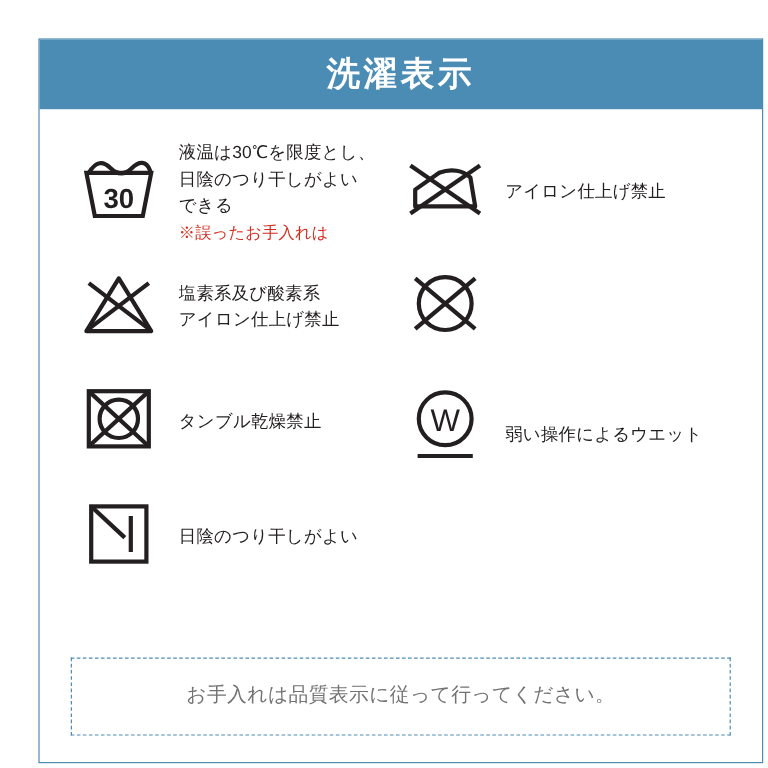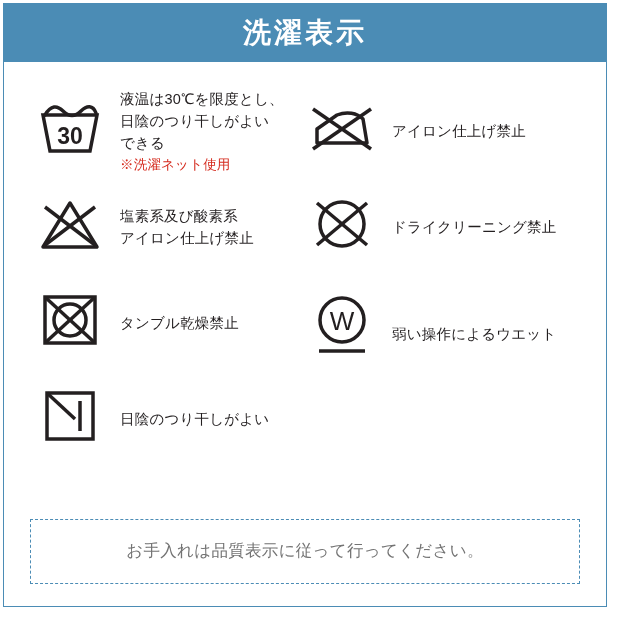--- a/index.html
+++ b/index.html
@@ -11,21 +11,21 @@
     height: 640px;
     background: #ffffff;
     font-family: "Liberation Sans", sans-serif;
     color: #231f20;
   }
   .page {
     position: relative;
     width: 560px;
     height: 640px;
     box-sizing: border-box;
-    padding: 3px;
+    padding: 32px;
     background: #ffffff;
   }
   .frame {
     position: relative;
     width: 604px;
     height: 604px;
     box-sizing: border-box;
     border: 1px solid #4b8cb5;
     background: #ffffff;
     display: flex;
@@ -120,21 +120,21 @@
             <svg width="70" height="58" viewBox="0 0 70 58">
               <path d="M8 16 L62 16 L55 52 L15 52 Z" fill="none" stroke="#231f20" stroke-width="3.5"></path>
               <path d="M10 16 C16 6, 22 6, 28 12 C34 18, 40 18, 46 12 C52 6, 58 6, 61 14" fill="none" stroke="#231f20" stroke-width="3.5" stroke-linecap="round"></path>
               <text x="35" y="45" font-family="'Liberation Sans', sans-serif" font-size="23" font-weight="bold" text-anchor="middle" fill="#231f20">30</text>
             </svg>
           </div>
           <div class="cell-text">
             <span>液温は30℃を限度とし、</span><br>
             <span>日陰のつり干しがよい</span><br>
             <span>できる</span>
-            <span class="note">※洗濯ネット使用</span>
+            <span class="note">※誤ったお手入れは</span>
           </div>
         </div>
 
         <div class="cell">
           <div class="icon-box">
             <svg width="70" height="58" viewBox="0 0 70 58">
               <path d="M10 44 L60 44 L56 20 C50 14, 40 12, 30 16 L10 30 Z" fill="none" stroke="#231f20" stroke-width="3.5" stroke-linejoin="round"></path>
               <line x1="6" y1="10" x2="64" y2="50" stroke="#231f20" stroke-width="3.5"></line>
               <line x1="64" y1="10" x2="6" y2="50" stroke="#231f20" stroke-width="3.5"></line>
             </svg>
@@ -158,23 +158,20 @@
           </div>
         </div>
 
         <div class="cell">
           <div class="icon-box">
             <svg width="70" height="58" viewBox="0 0 70 58">
               <circle cx="35" cy="29" r="22" fill="none" stroke="#231f20" stroke-width="3.5"></circle>
               <line x1="10" y1="8" x2="60" y2="50" stroke="#231f20" stroke-width="3.5"></line>
               <line x1="60" y1="8" x2="10" y2="50" stroke="#231f20" stroke-width="3.5"></line>
             </svg>
-          </div>
-          <div class="cell-text">
-            <span>ドライクリーニング禁止</span>
           </div>
         </div>
 
         <div class="cell">
           <div class="icon-box">
             <svg width="70" height="58" viewBox="0 0 70 58">
               <rect x="10" y="6" width="50" height="46" fill="none" stroke="#231f20" stroke-width="3.5"></rect>
               <circle cx="35" cy="29" r="16" fill="none" stroke="#231f20" stroke-width="3.5"></circle>
               <line x1="11" y1="7" x2="59" y2="51" stroke="#231f20" stroke-width="3.5"></line>
               <line x1="59" y1="7" x2="11" y2="51" stroke="#231f20" stroke-width="3.5"></line>

